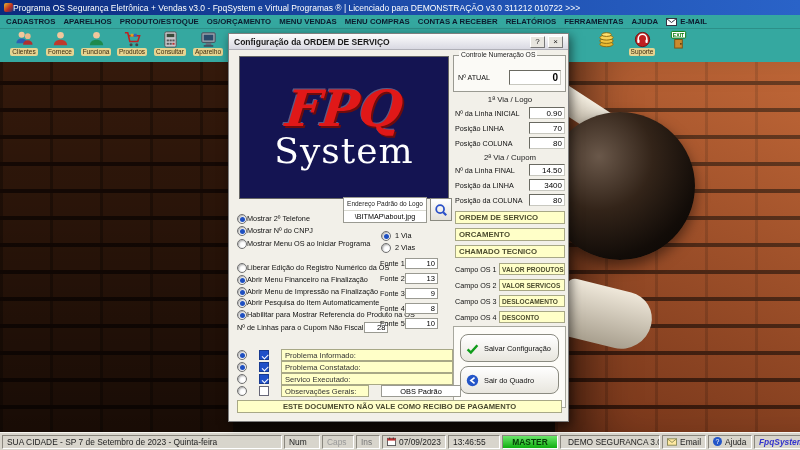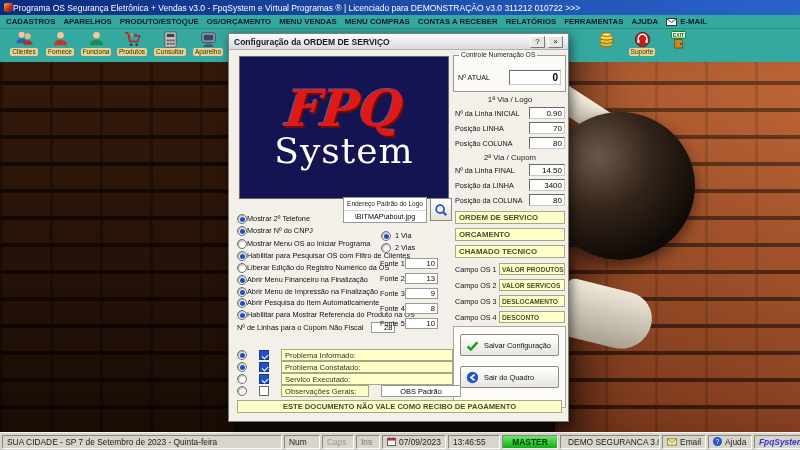--- a/index.html
+++ b/index.html
@@ -86,22 +86,22 @@
   .rrow { position:absolute; left:226px; width:110px; height:12px; display:flex; justify-content:space-between; align-items:center; }
 
   .ydoc { position:absolute; left:226px; width:110px; height:13px; background:#ffffc8; border:1px solid #a8a886;
     font-size:7.8px; line-height:12px; padding:0 3px; color:#4e4e30; font-weight:bold; }
   .crow { position:absolute; left:226px; width:110px; height:12px; display:flex; align-items:center; gap:2px; }
   .clabel { font-size:7.2px; white-space:nowrap; width:42px; flex:none; color:#101010; }
   .cfield { flex:1; background:#ffffc8; border:1px solid #a8a886; height:12px; line-height:11px;
     font-size:6.6px; padding:0 2px; color:#4e4e30; font-weight:bold; white-space:nowrap; overflow:hidden; }
 
   .btnbox { position:absolute; left:224px; top:292px; width:113px; height:82px; background:#fdfcf8; border:1px solid #a8a89e; }
-  .dlgbtn { position:absolute; left:231px; width:99px; height:22px;
-    background:linear-gradient(180deg,#ffffff,#e8e6de); border:1px solid #8a8a80; border-radius:2px;
+  .dlgbtn { position:absolute; left:231px; width:99px; height:28px;
+    background:linear-gradient(180deg,#ffffff,#e8e6de); border:1px solid #8a8a80; border-radius:8px;
     display:flex; align-items:center; gap:5px; padding:0 5px; font-size:7.4px; color:#111; cursor:pointer; }
   .dlgbtn svg { width:13px; height:13px; flex:none; }
 
   .lpbox { position:absolute; left:114px; top:163px; width:84px; height:26px; background:#fff; border:1px solid #9a9a92; }
   .lp1 { font-size:6.5px; text-align:center; line-height:12px; border-bottom:1px solid #d8d8d0; color:#222; white-space:nowrap; overflow:hidden; }
   .lp2 { font-size:7.2px; text-align:center; line-height:12px; color:#000; white-space:nowrap; overflow:hidden; }
   .searchbtn { position:absolute; left:201px; top:164px; width:22px; height:23px;
     background:linear-gradient(180deg,#fff,#e4e2da); border:1px solid #8a8a80;
     display:flex; align-items:center; justify-content:center; cursor:pointer; }
   .searchbtn svg { width:14px; height:14px; }
@@ -114,21 +114,21 @@
     border-radius:50%; background:#1e4fc0; }
   .cb { width:10px; height:10px; background:#fff; border:1px solid #667; flex:none; position:relative; }
   .cb.checked { background:#2050c8; border-color:#183a90; }
   .cb.checked::after { content:""; position:absolute; left:1.5px; top:2.5px; width:5px; height:2.5px;
     border-left:1.5px solid #fff; border-bottom:1.5px solid #fff; transform:rotate(-45deg); }
 
   .via { position:absolute; left:152px; height:11px; display:flex; align-items:center; gap:4px; }
   .frow { position:absolute; left:151px; width:58px; height:11px; display:flex; justify-content:space-between; align-items:center; }
   .ffield { width:35px; height:11px; background:#fff; border:1px solid #9a9a92; font-size:7.6px;
     line-height:10px; text-align:right; padding:0 2px; color:#000; }
-  .cupom { position:absolute; left:8px; top:287px; height:12px; display:flex; align-items:center; gap:8px; }
+  .cupom { position:absolute; left:8px; top:287px; height:12px; display:flex; align-items:center; gap:1px; }
   .cupom .ffield { width:24px; }
 
   .brow { position:absolute; left:8px; height:12px; display:flex; align-items:center; gap:12px; }
   .byfield { background:#ffffc8; border:1px solid #a8a886; height:12px; line-height:11px;
     font-size:7.6px; padding:0 3px; color:#333; }
   .b-main { width:172px; } .b-short { width:88px; }
   .obsfield { width:80px; background:#fff; border:1px solid #9a9a92; height:12px; line-height:11px;
     font-size:7.4px; text-align:center; color:#000; }
   .dfooter { position:absolute; left:8px; top:366px; width:325px; height:13px; background:#ffffc8;
     border:1px solid #a8a886; text-align:center; font-size:7.6px; line-height:12px; font-weight:bold; color:#4a4a30; }
@@ -370,24 +370,20 @@
       <span class="olabel">Mostrar 2º Telefone</span>
     </div>
     <div class="opt" style="top:191px">
       <span class="radio checked"></span>
       <span class="olabel">Mostrar Nº do CNPJ</span>
     </div>
     <div class="opt" style="top:204px">
       <span class="radio"></span>
       <span class="olabel">Mostrar Menu OS ao Iniciar Programa</span>
     </div>
-    <div class="opt" style="top:216px">
-      <span class="radio checked"></span>
-      <span class="olabel">Habilitar para Pesquisar OS com Filtro de Clientes</span>
-    </div>
     <div class="opt" style="top:228px">
       <span class="radio"></span>
       <span class="olabel">Liberar Edição do Registro Numérico da OS</span>
     </div>
     <div class="opt" style="top:240px">
       <span class="radio checked"></span>
       <span class="olabel">Abrir Menu Financeiro na Finalização</span>
     </div>
     <div class="opt" style="top:252px">
       <span class="radio checked"></span>

